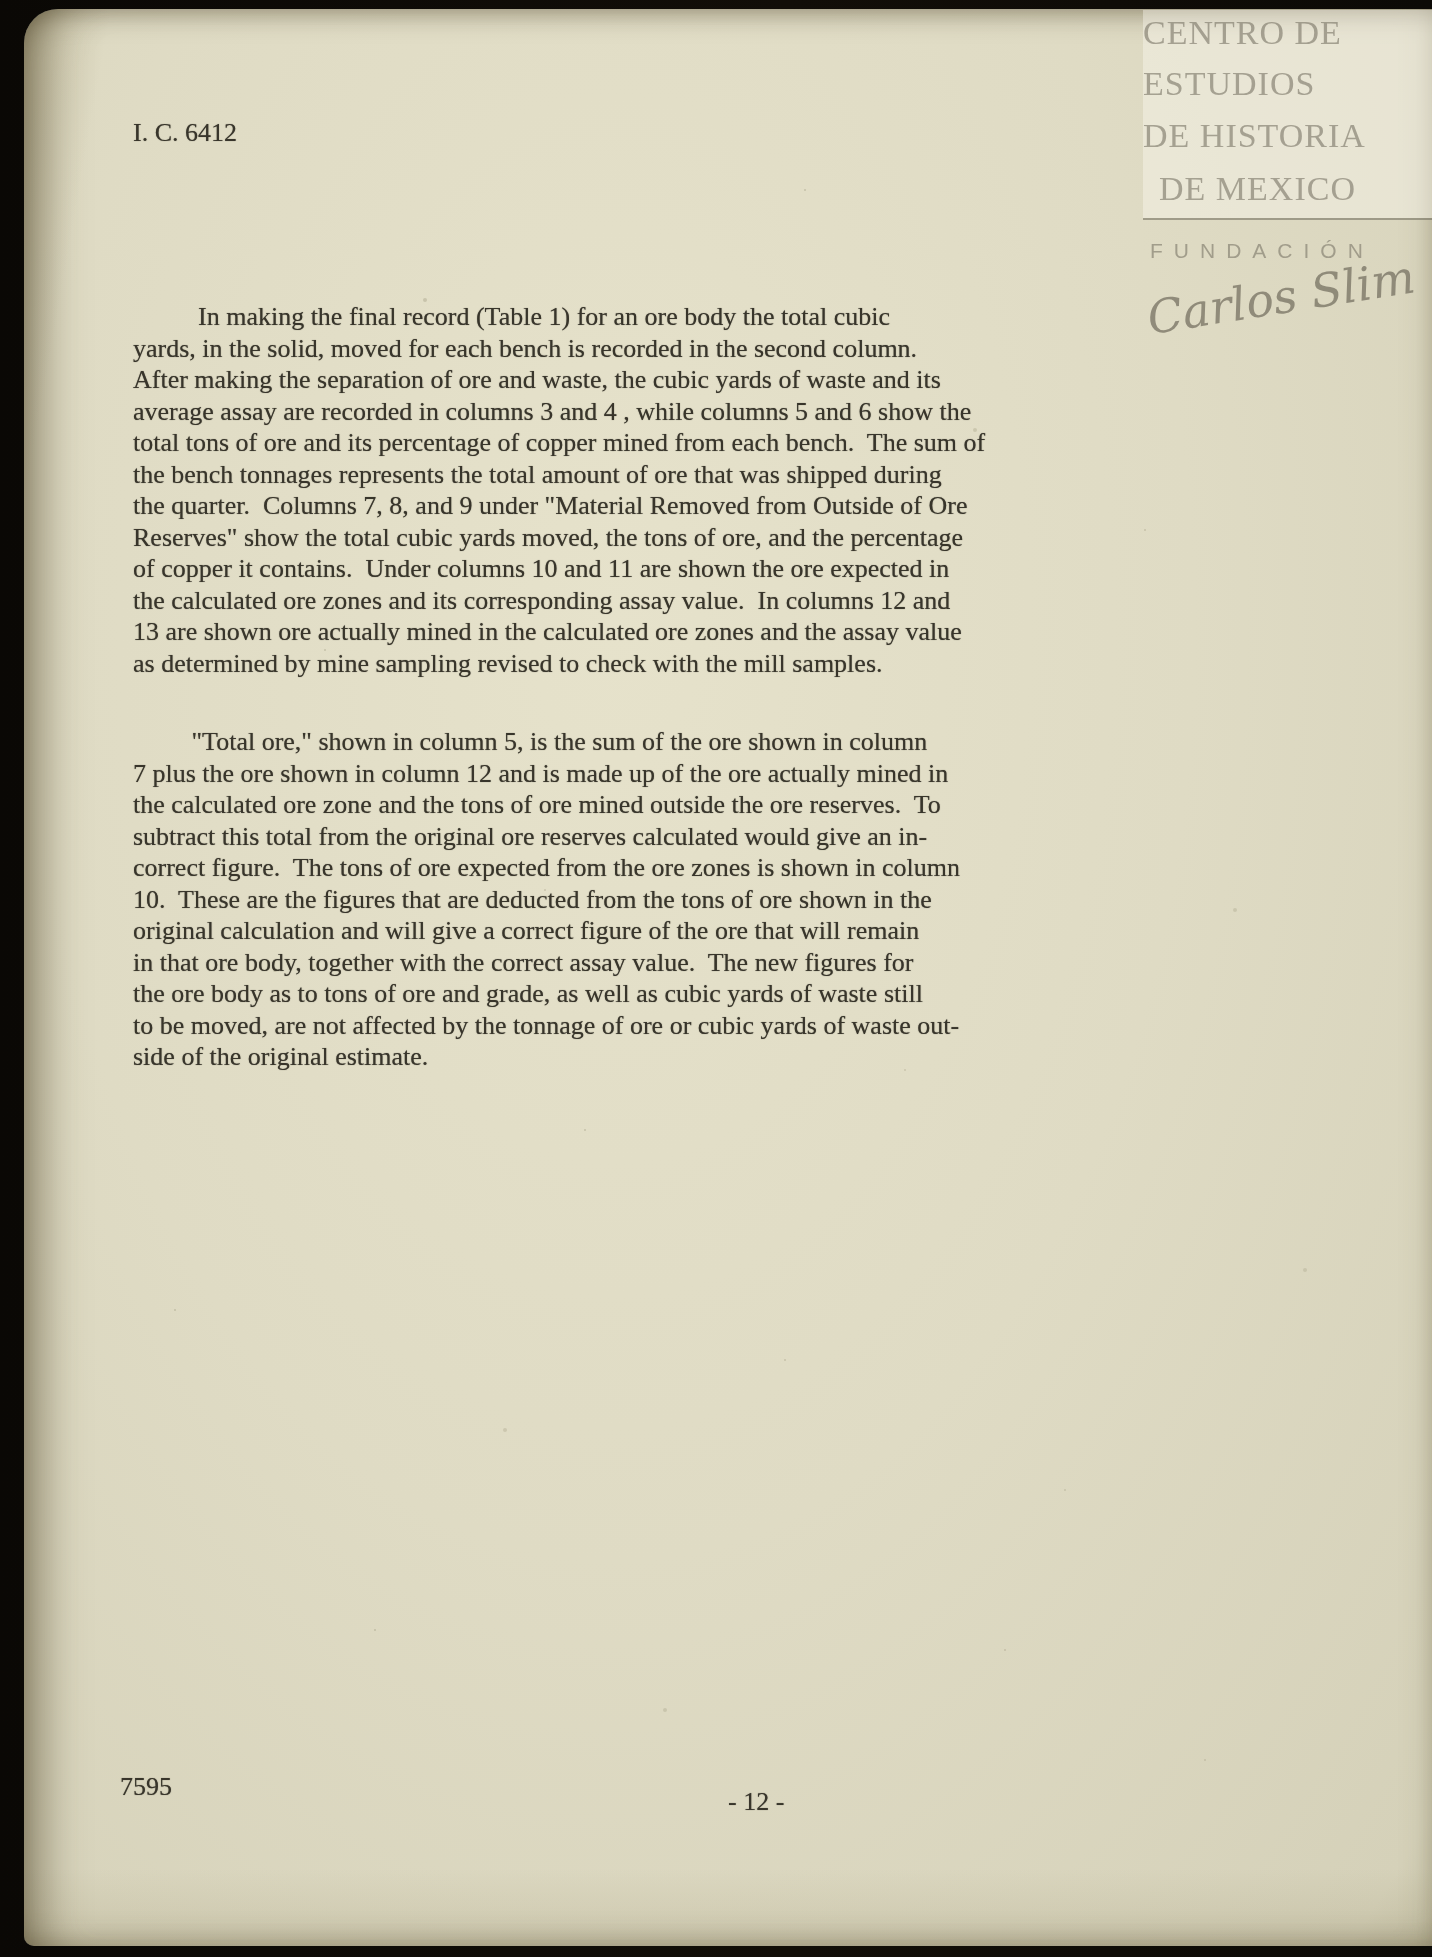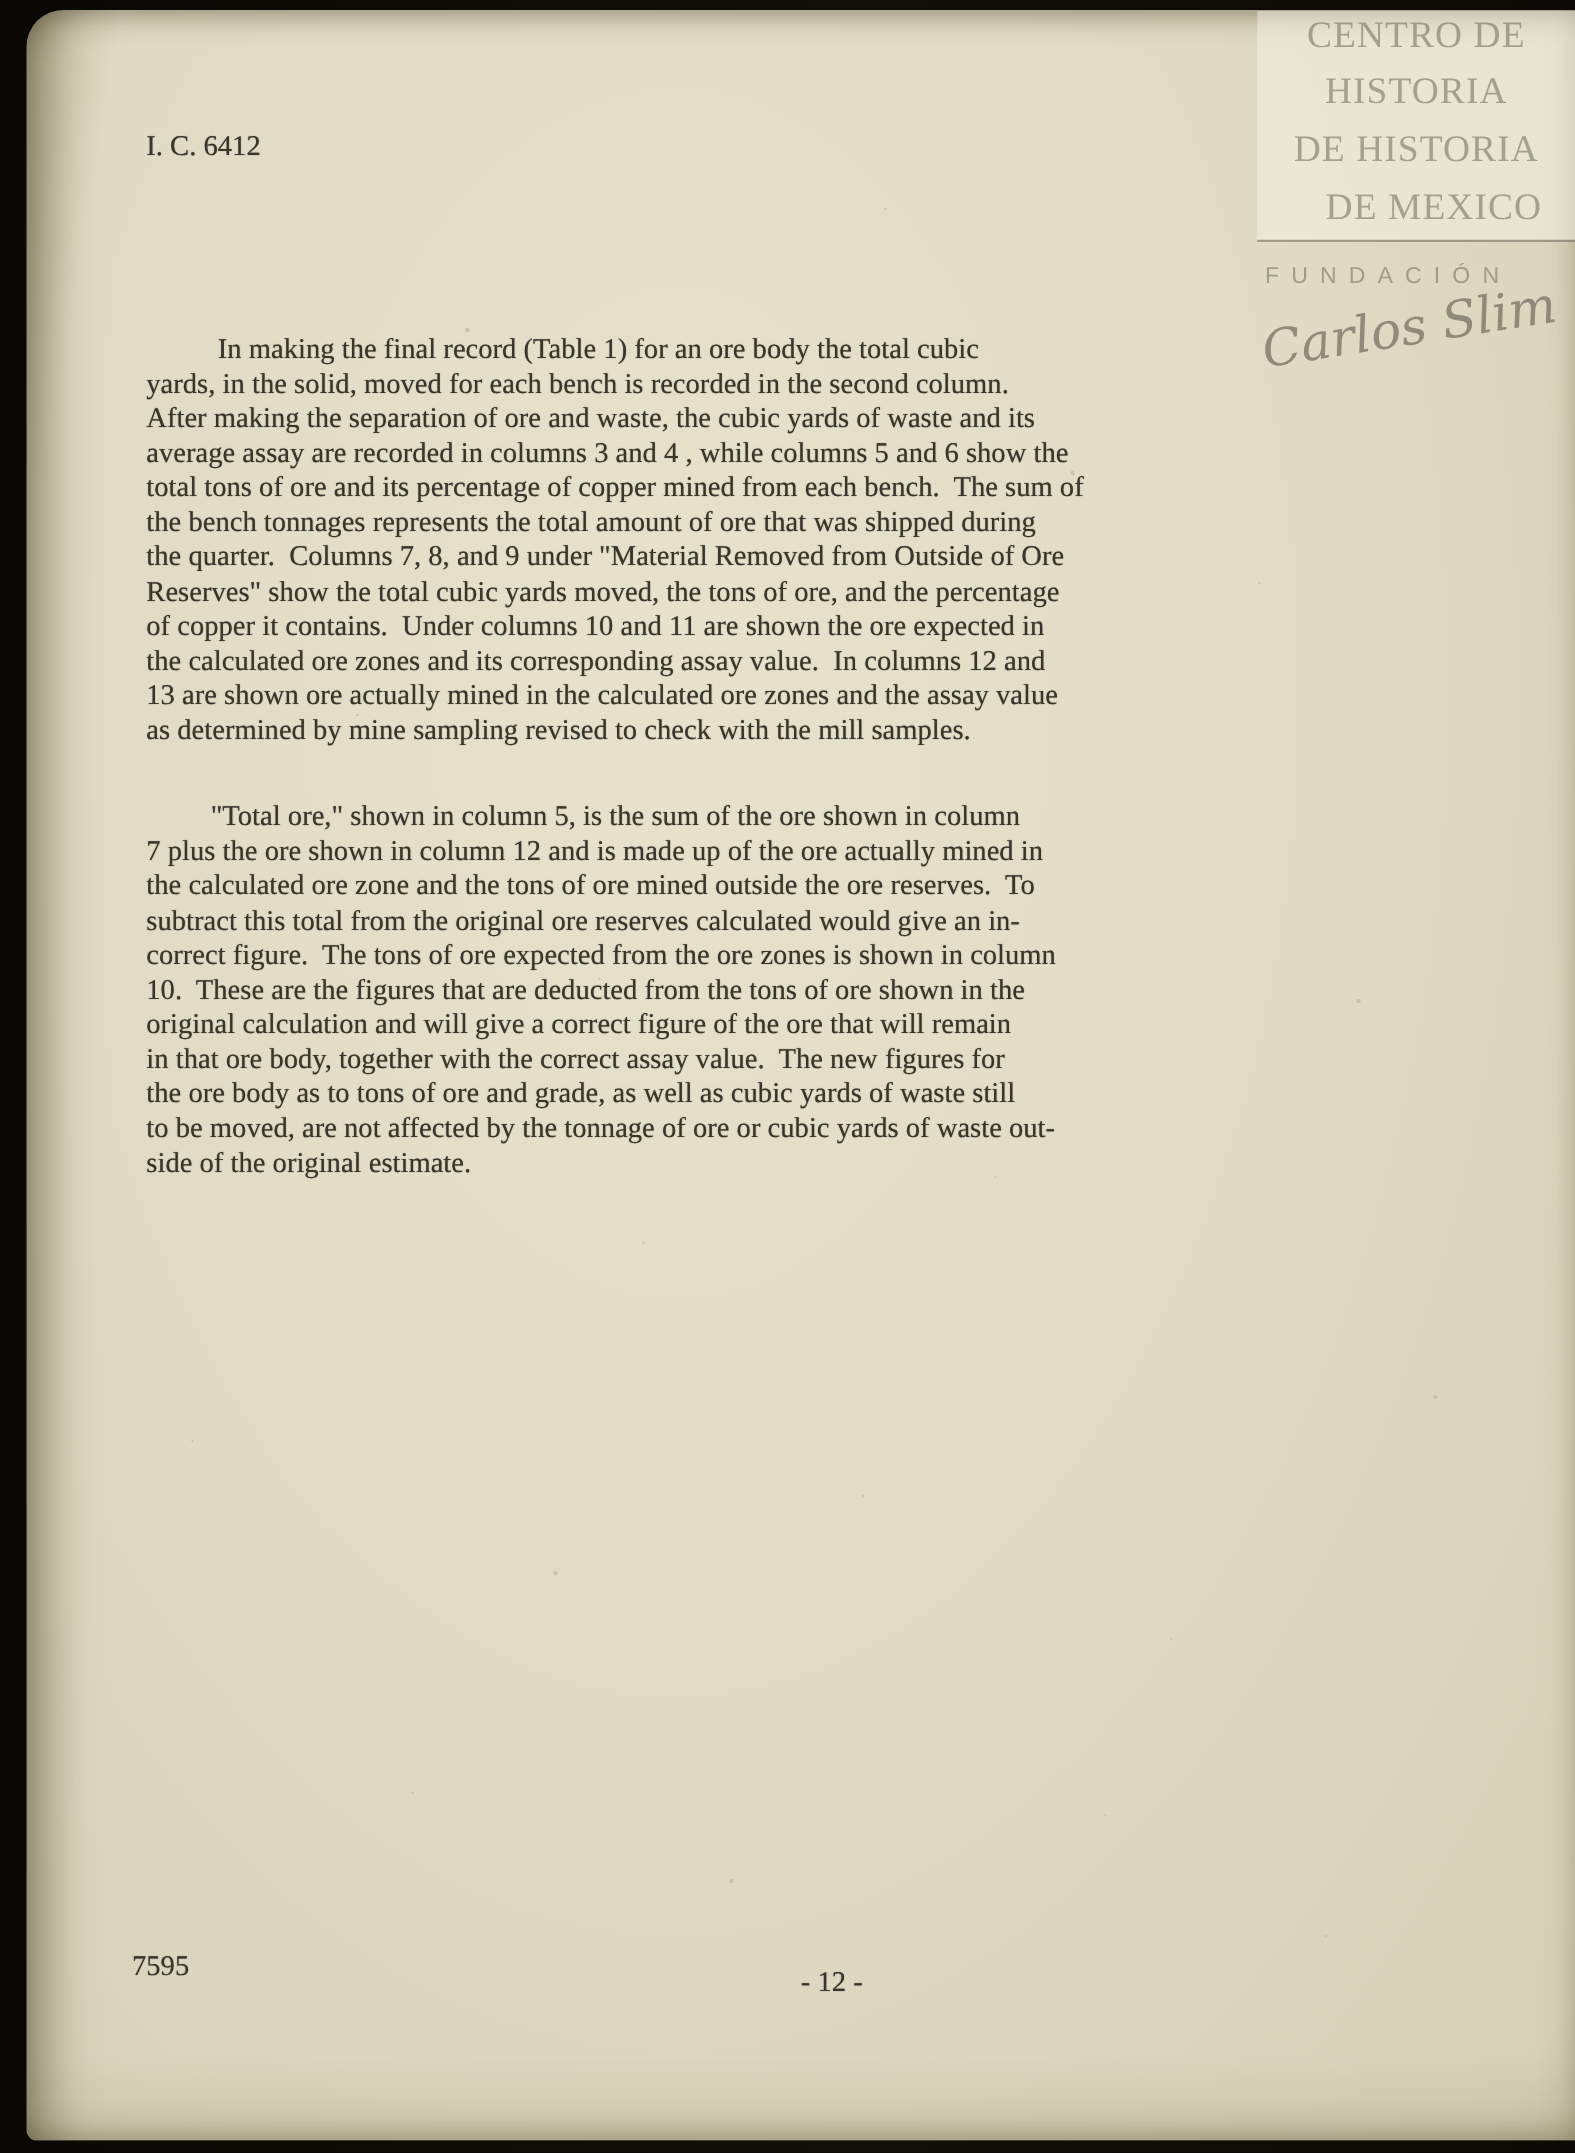--- a/index.html
+++ b/index.html
@@ -54,21 +54,20 @@
   .footer-code{left:96px;top:1762px;}
   .page-num{left:704px;top:1777px;}
 
   .wm-panel{
     position:absolute;left:1119px;top:1px;width:289px;height:208px;
     background:rgba(252,250,242,0.40);
     z-index:3;
   }
   .wm-line{
     position:absolute;left:1119px;width:289px;
-    text-align:center;
     font-family:"Liberation Serif","DejaVu Serif",serif;
     font-size:34px;line-height:36px;letter-spacing:1px;
     color:rgba(122,118,103,0.62);
     white-space:nowrap;z-index:4;
   }
   .wm-l0{top:6px;} .wm-l1{top:57px;} .wm-l2{top:109px;} .wm-l3{top:162px;margin-left:16px;}
   .wm-rule{
     position:absolute;left:1119px;top:209px;width:289px;height:2px;
     background:rgba(108,104,90,0.55);z-index:4;
   }
@@ -90,21 +89,21 @@
 </style>
 </head>
 <body>
 
 <div class="scan">
   <div class="paper">
     <div class="speckles"></div>
 
     <div class="wm-panel"></div>
     <div class="wm-line wm-l0">CENTRO DE</div>
-    <div class="wm-line wm-l1">HISTORIA</div>
+    <div class="wm-line wm-l1">ESTUDIOS</div>
     <div class="wm-line wm-l2">DE HISTORIA</div>
     <div class="wm-line wm-l3">DE MEXICO</div>
     <div class="wm-rule"></div>
     <div class="wm-foundation">FUNDACIÓN</div>
     <div class="wm-signature">Carlos Slim</div>
 
     <div class="typed doc-id">I. C. 6412</div>
     <div class="typed p2">          In making the final record (Table 1) for an ore body the total cubic
 yards, in the solid, moved for each bench is recorded in the second column.
 After making the separation of ore and waste, the cubic yards of waste and its

